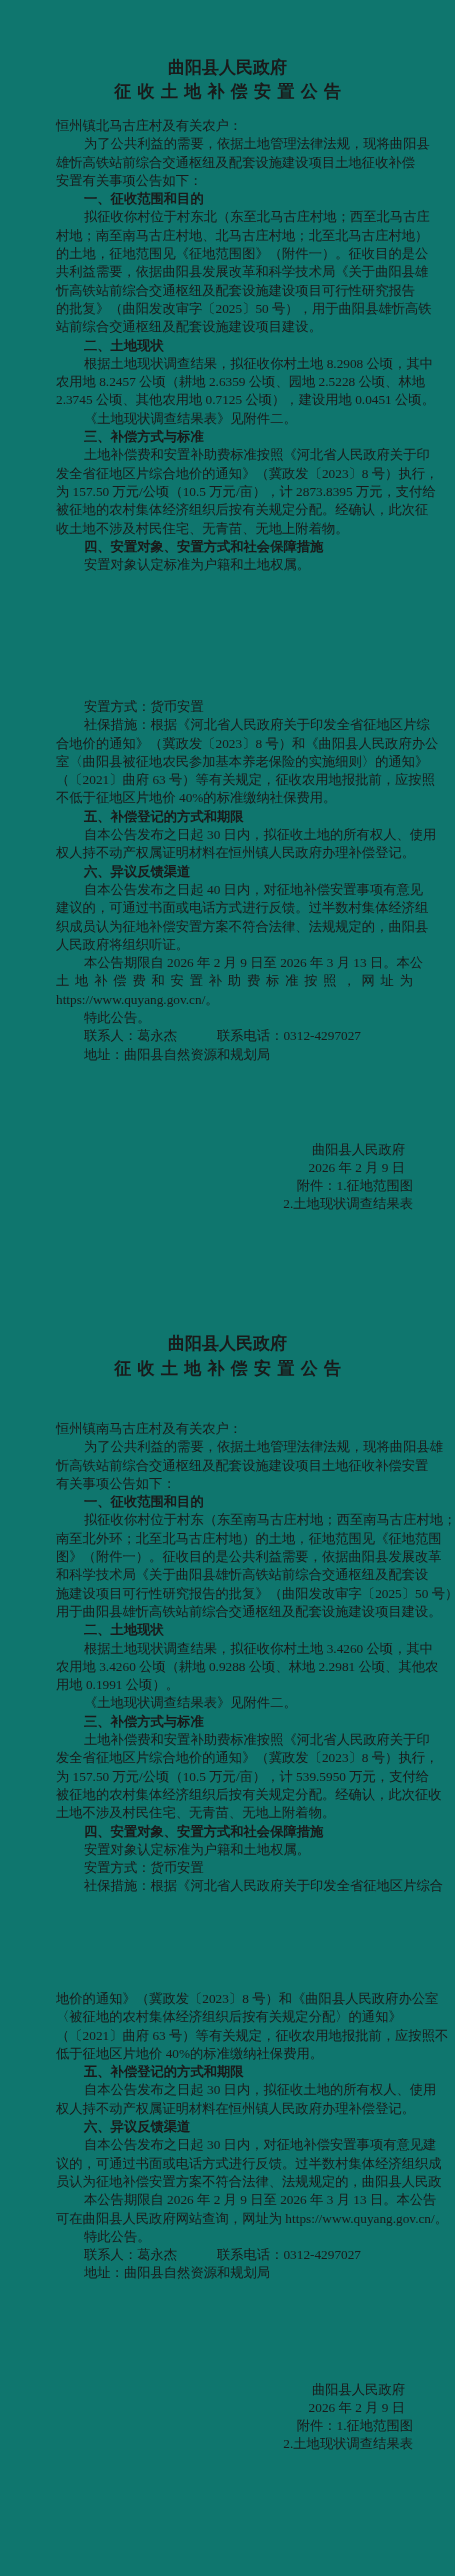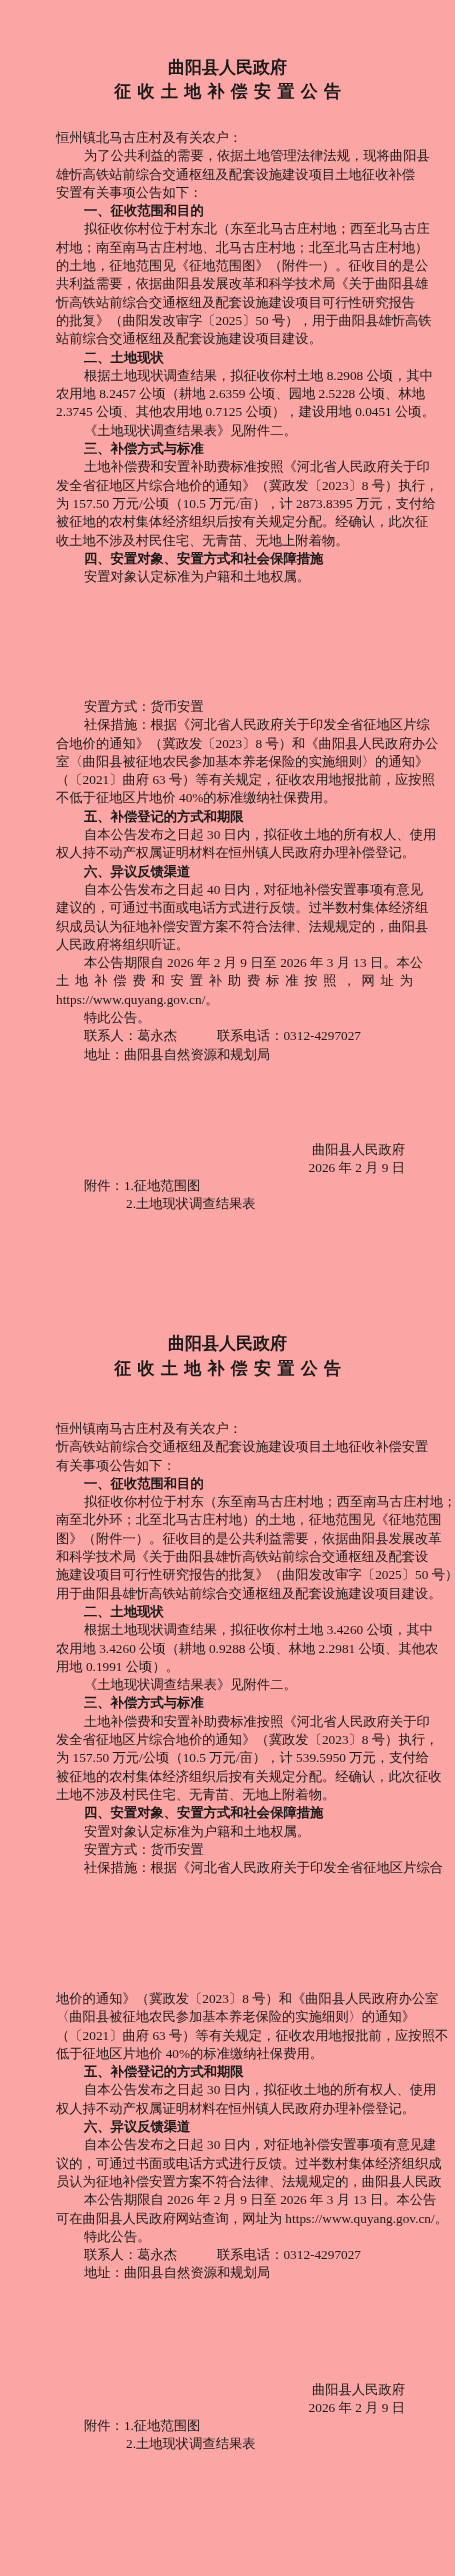--- a/index.html
+++ b/index.html
@@ -1,20 +1,20 @@
 <!DOCTYPE html>
 <html style="font-size:10px"><head>
 <meta charset="utf-8">
 <style>
   html, body { margin: 0; padding: 0; background: #ffffff; }
   .canvas {
     position: relative;
     width: 455px;
     height: 2576px;
-    background: #fca5a5;
+    background: #0f766e;
     color: #1a1a1a;
     font-family: "Liberation Serif", serif;
     overflow: hidden;
   }
   .doc { position: absolute; inset: 0; }
   .title-line {
     position: absolute;
     left: 0;
     width: 455px;
     text-align: center;
@@ -46,33 +46,34 @@
   .sig {
     position: absolute;
     left: 56px;
     width: 349px;
     text-align: right;
   }
   .att {
     position: absolute;
     left: 84px;
     width: 329px;
+    text-align: right;
   }
   .att-row2 { padding-left: 42px; }
 </style>
 </head>
 <body>
 
 <div class="canvas">
 
   <section class="doc">
     <div class="title-line" style="top:58px">曲阳县人民政府</div>
     <div class="title-line title-spaced" style="top:82px">征收土地补偿安置公告</div>
 
-    <div class="pagebody" style="top:129px">
+    <div class="pagebody" style="top:117px">
         <div class="ln s-p">恒州镇北马古庄村及有关农户：</div>
         <div class="ln s-i">为了公共利益的需要，依据土地管理法律法规，现将曲阳县</div>
         <div class="ln s-p">雄忻高铁站前综合交通枢纽及配套设施建设项目土地征收补偿</div>
         <div class="ln s-p">安置有关事项公告如下：</div>
         <div class="ln s-h">一、征收范围和目的</div>
         <div class="ln s-i">拟征收你村位于村东北（东至北马古庄村地；西至北马古庄</div>
         <div class="ln s-p">村地；南至南马古庄村地、北马古庄村地；北至北马古庄村地）</div>
         <div class="ln s-p">的土地，征地范围见《征地范围图》（附件一）。征收目的是公</div>
         <div class="ln s-p">共利益需要，依据曲阳县发展改革和科学技术局《关于曲阳县雄</div>
         <div class="ln s-p">忻高铁站前综合交通枢纽及配套设施建设项目可行性研究报告</div>
@@ -126,20 +127,21 @@
       <div class="ln att-row2"><span>2.土地现状调查结果表</span></div>
     </div>
   </section>
 
   <section class="doc">
     <div class="title-line" style="top:1334px">曲阳县人民政府</div>
     <div class="title-line title-spaced" style="top:1359px">征收土地补偿安置公告</div>
 
     <div class="pagebody" style="top:1420px">
         <div class="ln s-p">恒州镇南马古庄村及有关农户：</div>
+        <div class="ln s-i">为了公共利益的需要，依据土地管理法律法规，现将曲阳县雄</div>
         <div class="ln s-p">忻高铁站前综合交通枢纽及配套设施建设项目土地征收补偿安置</div>
         <div class="ln s-p">有关事项公告如下：</div>
         <div class="ln s-h">一、征收范围和目的</div>
         <div class="ln s-i">拟征收你村位于村东（东至南马古庄村地；西至南马古庄村地；</div>
         <div class="ln s-p">南至北外环；北至北马古庄村地）的土地，征地范围见《征地范围</div>
         <div class="ln s-p">图》（附件一）。征收目的是公共利益需要，依据曲阳县发展改革</div>
         <div class="ln s-p">和科学技术局《关于曲阳县雄忻高铁站前综合交通枢纽及配套设</div>
         <div class="ln s-p">施建设项目可行性研究报告的批复》（曲阳发改审字〔2025〕50 号），</div>
         <div class="ln s-p">用于曲阳县雄忻高铁站前综合交通枢纽及配套设施建设项目建设。</div>
         <div class="ln s-h">二、土地现状</div>
@@ -154,21 +156,21 @@
         <div class="ln s-p">被征地的农村集体经济组织后按有关规定分配。经确认，此次征收</div>
         <div class="ln s-p">土地不涉及村民住宅、无青苗、无地上附着物。</div>
         <div class="ln s-h">四、安置对象、安置方式和社会保障措施</div>
         <div class="ln s-i">安置对象认定标准为户籍和土地权属。</div>
         <div class="ln s-i">安置方式：货币安置</div>
         <div class="ln s-i">社保措施：根据《河北省人民政府关于印发全省征地区片综合</div>
       </div>
 
     <div class="pagebody" style="top:1990px">
         <div class="ln s-p">地价的通知》（冀政发〔2023〕8 号）和《曲阳县人民政府办公室</div>
-        <div class="ln s-p">〈曲阳县被征地农民参加基本养老保险的实施细则〉的通知》</div>
+        <div class="ln s-p">〈被征地的农村集体经济组织后按有关规定分配〉的通知》</div>
         <div class="ln s-p">（〔2021〕曲府 63 号）等有关规定，征收农用地报批前，应按照不</div>
         <div class="ln s-p">低于征地区片地价 40%的标准缴纳社保费用。</div>
         <div class="ln s-h">五、补偿登记的方式和期限</div>
         <div class="ln s-i">自本公告发布之日起 30 日内，拟征收土地的所有权人、使用</div>
         <div class="ln s-p">权人持不动产权属证明材料在恒州镇人民政府办理补偿登记。</div>
         <div class="ln s-h">六、异议反馈渠道</div>
         <div class="ln s-i">自本公告发布之日起 30 日内，对征地补偿安置事项有意见建</div>
         <div class="ln s-p">议的，可通过书面或电话方式进行反馈。过半数村集体经济组织成</div>
         <div class="ln s-p">员认为征地补偿安置方案不符合法律、法规规定的，曲阳县人民政</div>
         <div class="ln s-i">本公告期限自 2026 年 2 月 9 日至 2026 年 3 月 13 日。本公告</div>

